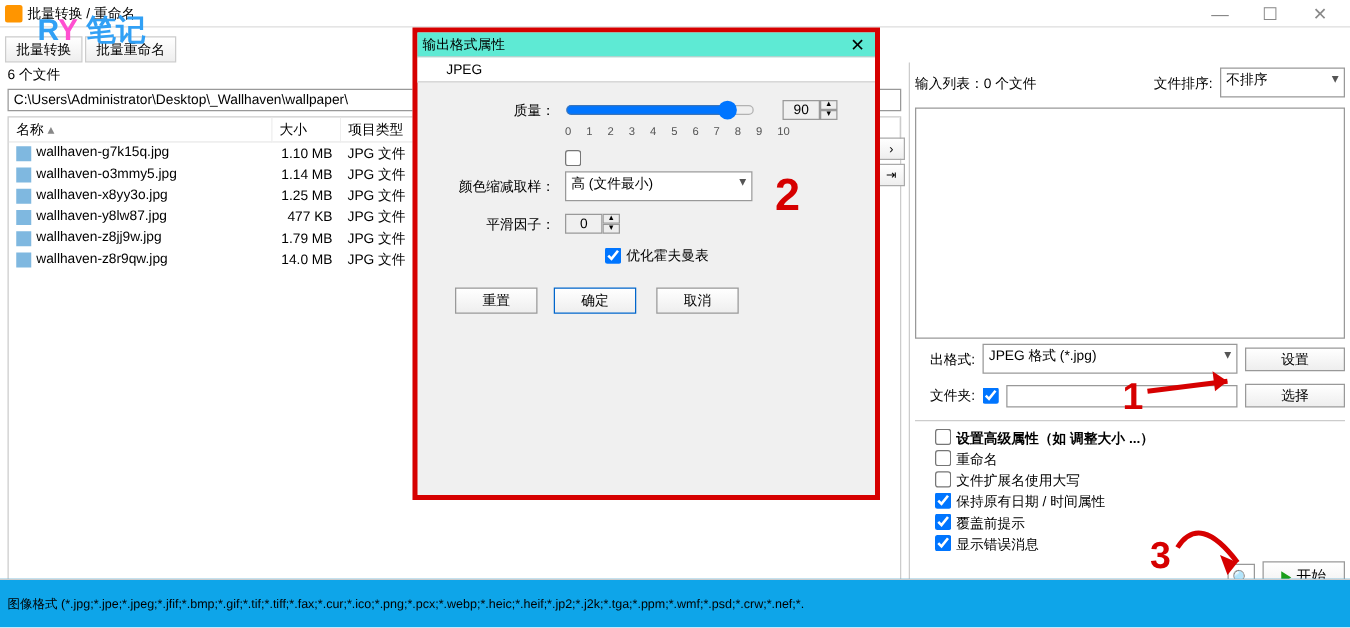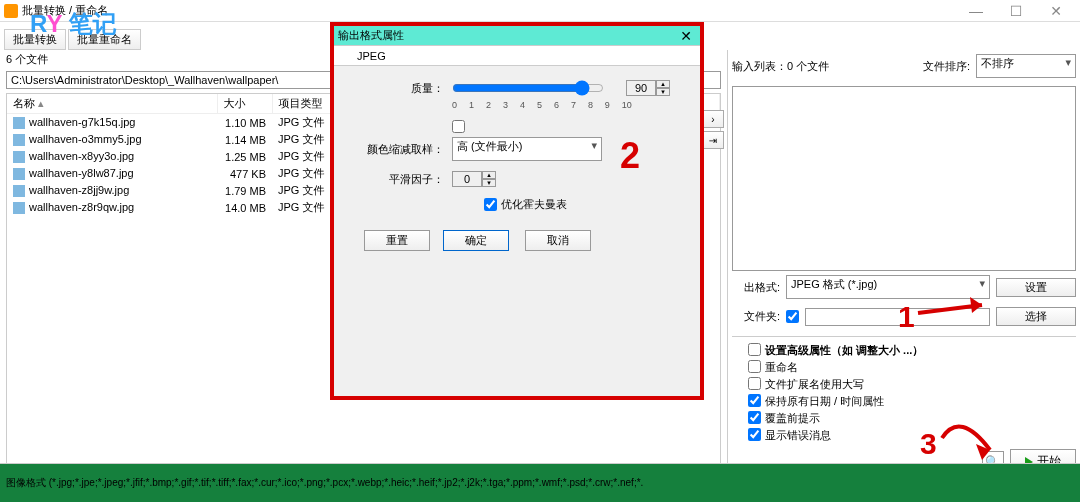--- a/index.html
+++ b/index.html
@@ -19,21 +19,21 @@
 .leftpane { width: 728px; border-right: 1px solid #ccc; display: flex; flex-direction: column; }
 .countlbl { padding: 2px 6px; font-size: 11px; }
 .pathbox { margin: 2px 6px; border: 1px solid #999; padding: 2px 4px; background: #fff; font-size: 11px; height: 18px; display: flex; align-items: center; }
 .filelist { flex: 1; margin: 2px 6px; border: 1px solid #ccc; background: #fff; overflow: auto; }
 .filelist table { width: 100%; border-collapse: collapse; font-size: 11px; }
 .filelist th { text-align: left; padding: 2px 6px; border-right: 1px solid #eee; background: #fff; font-weight: normal; position: sticky; top: 0; border-bottom: 1px solid #eee; }
 .filelist th.right { text-align: left; }
 .filelist td { padding: 1px 6px; }
 .filelist td.right { text-align: right; }
 .filelist .ficon { display: inline-block; width: 12px; height: 12px; background: #7fb8e0; margin-right: 4px; vertical-align: middle; }
-.footer { position: absolute; bottom: 0; left: 0; right: 0; height: 24px; background: #15803d; border-top: 1px solid #ccc; padding: 19px 6px; font-size: 10px; overflow: hidden; white-space: nowrap; display: flex; align-items: center; }
+.footer { position: absolute; bottom: 0; left: 0; right: 0; height: 24px; background: #0ea5e9; border-top: 1px solid #ccc; padding: 19px 6px; font-size: 10px; overflow: hidden; white-space: nowrap; display: flex; align-items: center; }
 .rightpane { flex: 1; display: flex; flex-direction: column; padding: 4px; }
 .rp-top { display: flex; align-items: center; gap: 6px; margin-bottom: 8px; font-size: 11px; }
 .rp-list { flex: 1; border: 1px solid #999; background: #fff; }
 .rp-row { display: flex; align-items: center; gap: 6px; margin: 4px 0; font-size: 11px; }
 .rp-row label { width: 48px; text-align: right; }
 .rp-row select, .rp-row input[type=text] { flex: 1; border: 1px solid #999; padding: 1px 2px; font-size: 11px; height: 18px; }
 .rp-row .btn { width: 80px; padding: 1px 4px; border: 1px solid #999; background: linear-gradient(#fff,#eee); text-align: center; }
 .rp-opts { border-top: 1px solid #ccc; margin-top: 6px; padding-top: 4px; font-size: 11px; }
 .rp-opts .optrow { display: flex; align-items: flex-start; gap: 4px; margin: 2px 16px; }
 .rp-opts input[type=checkbox] { width: 13px; height: 13px; }

